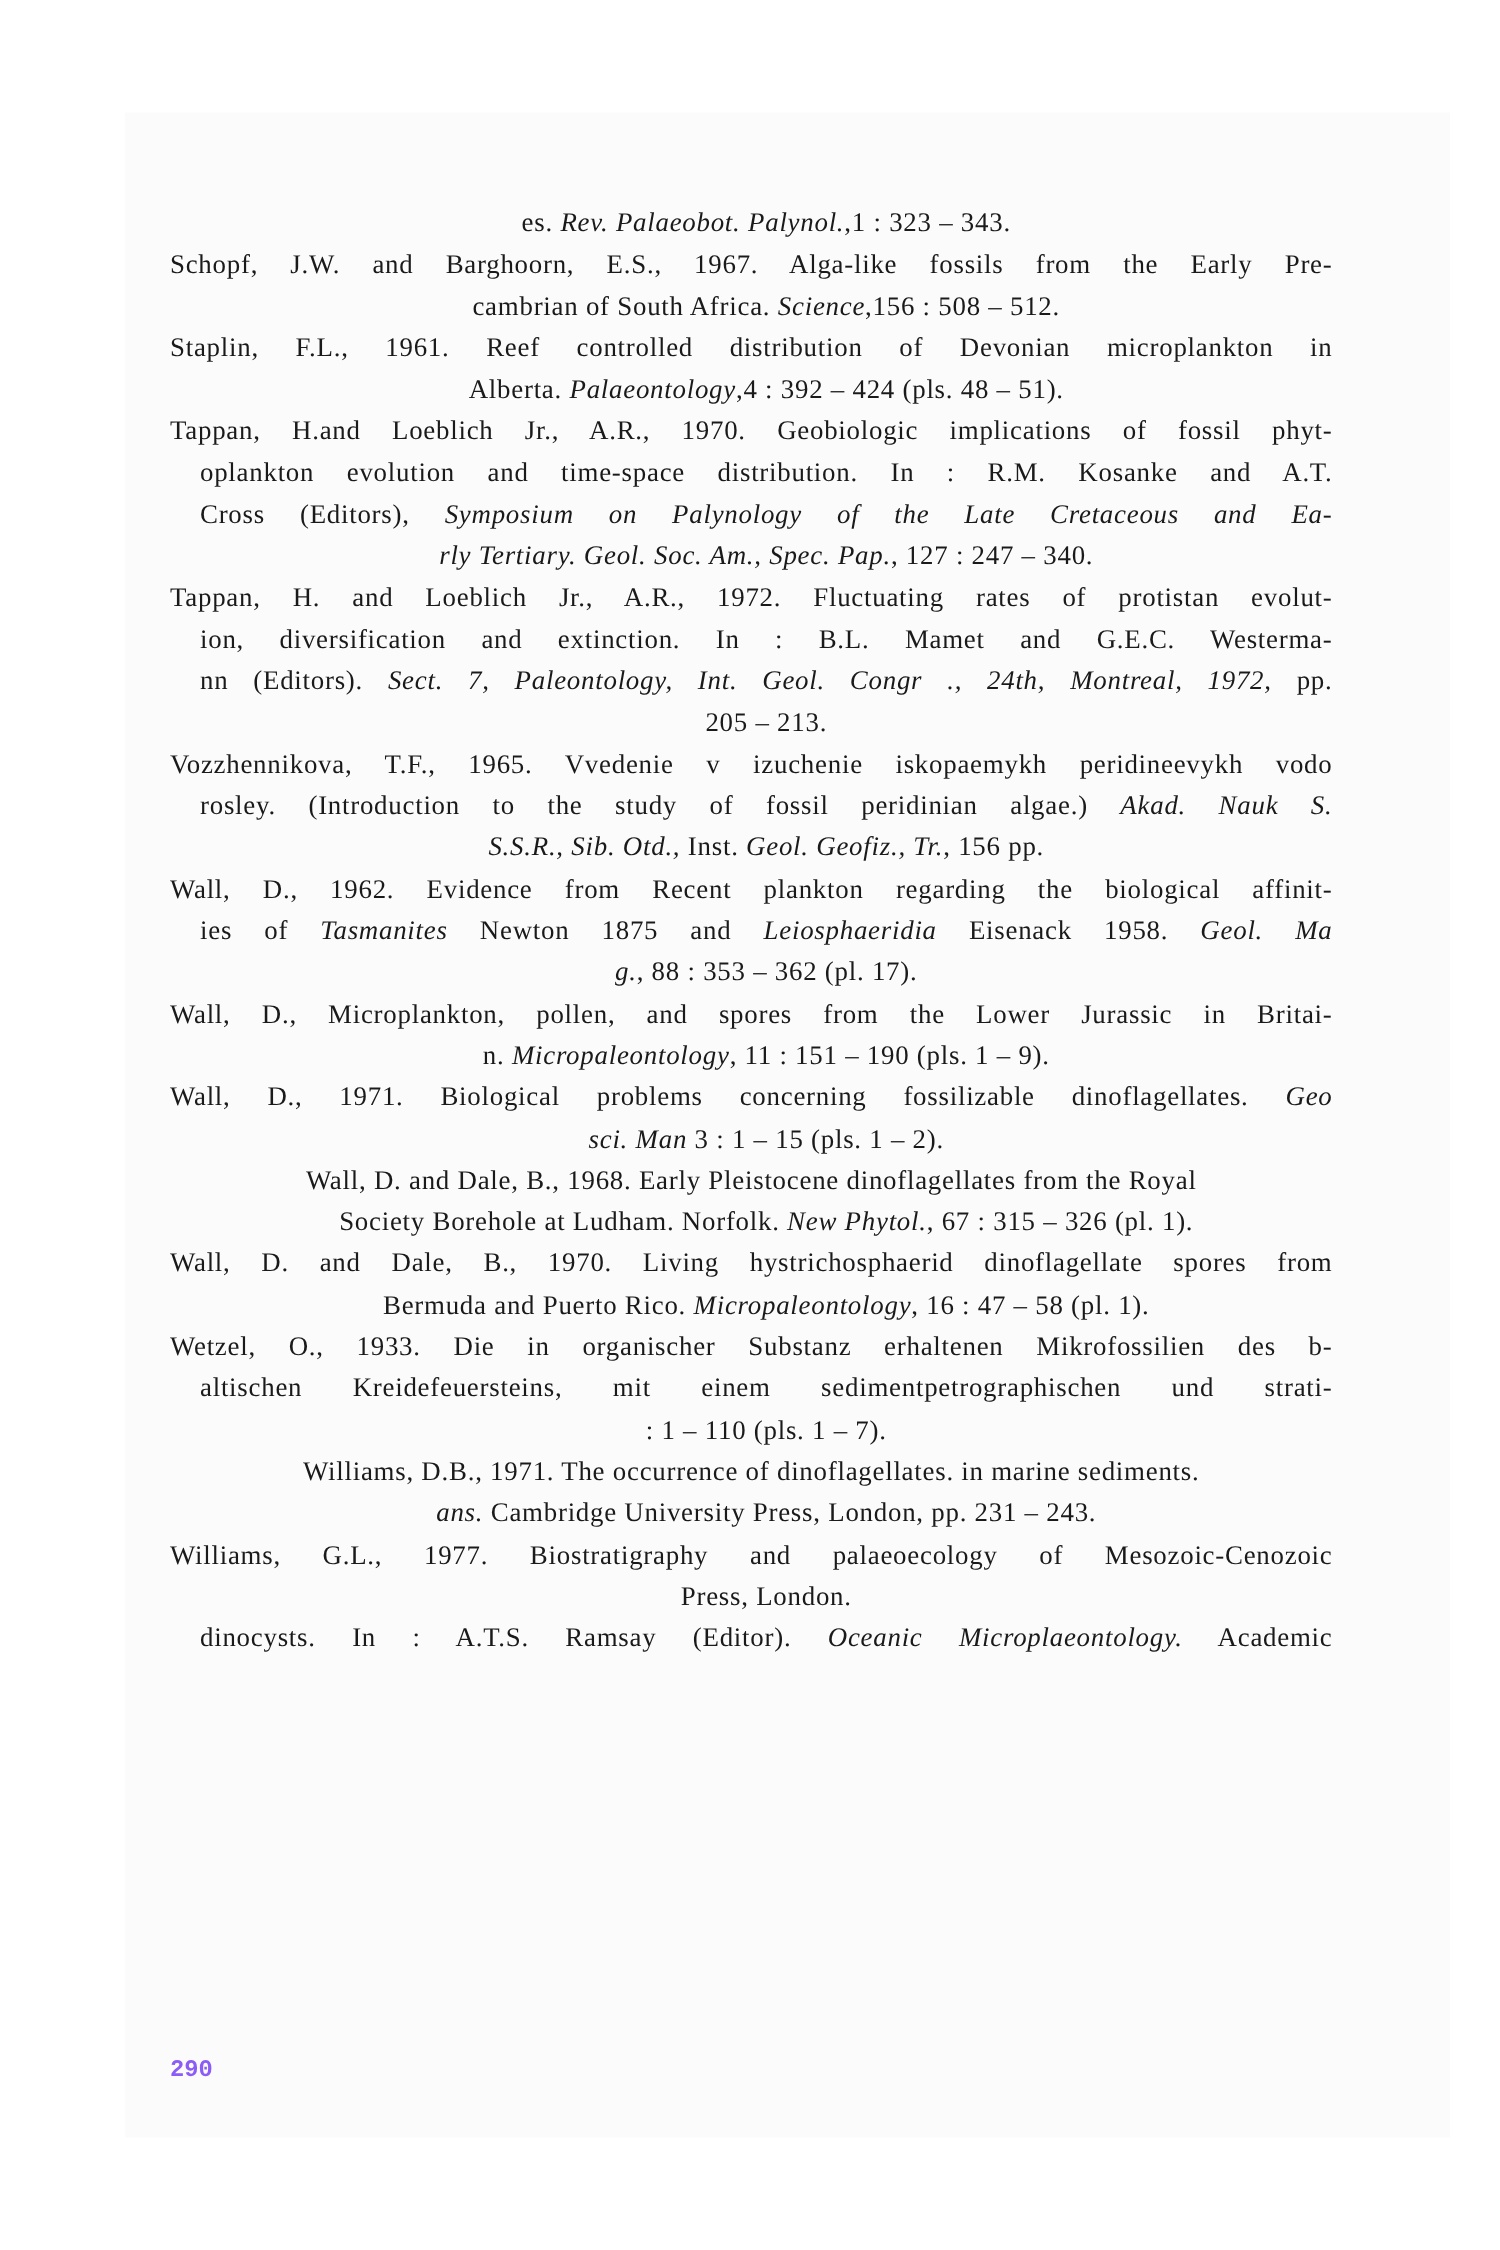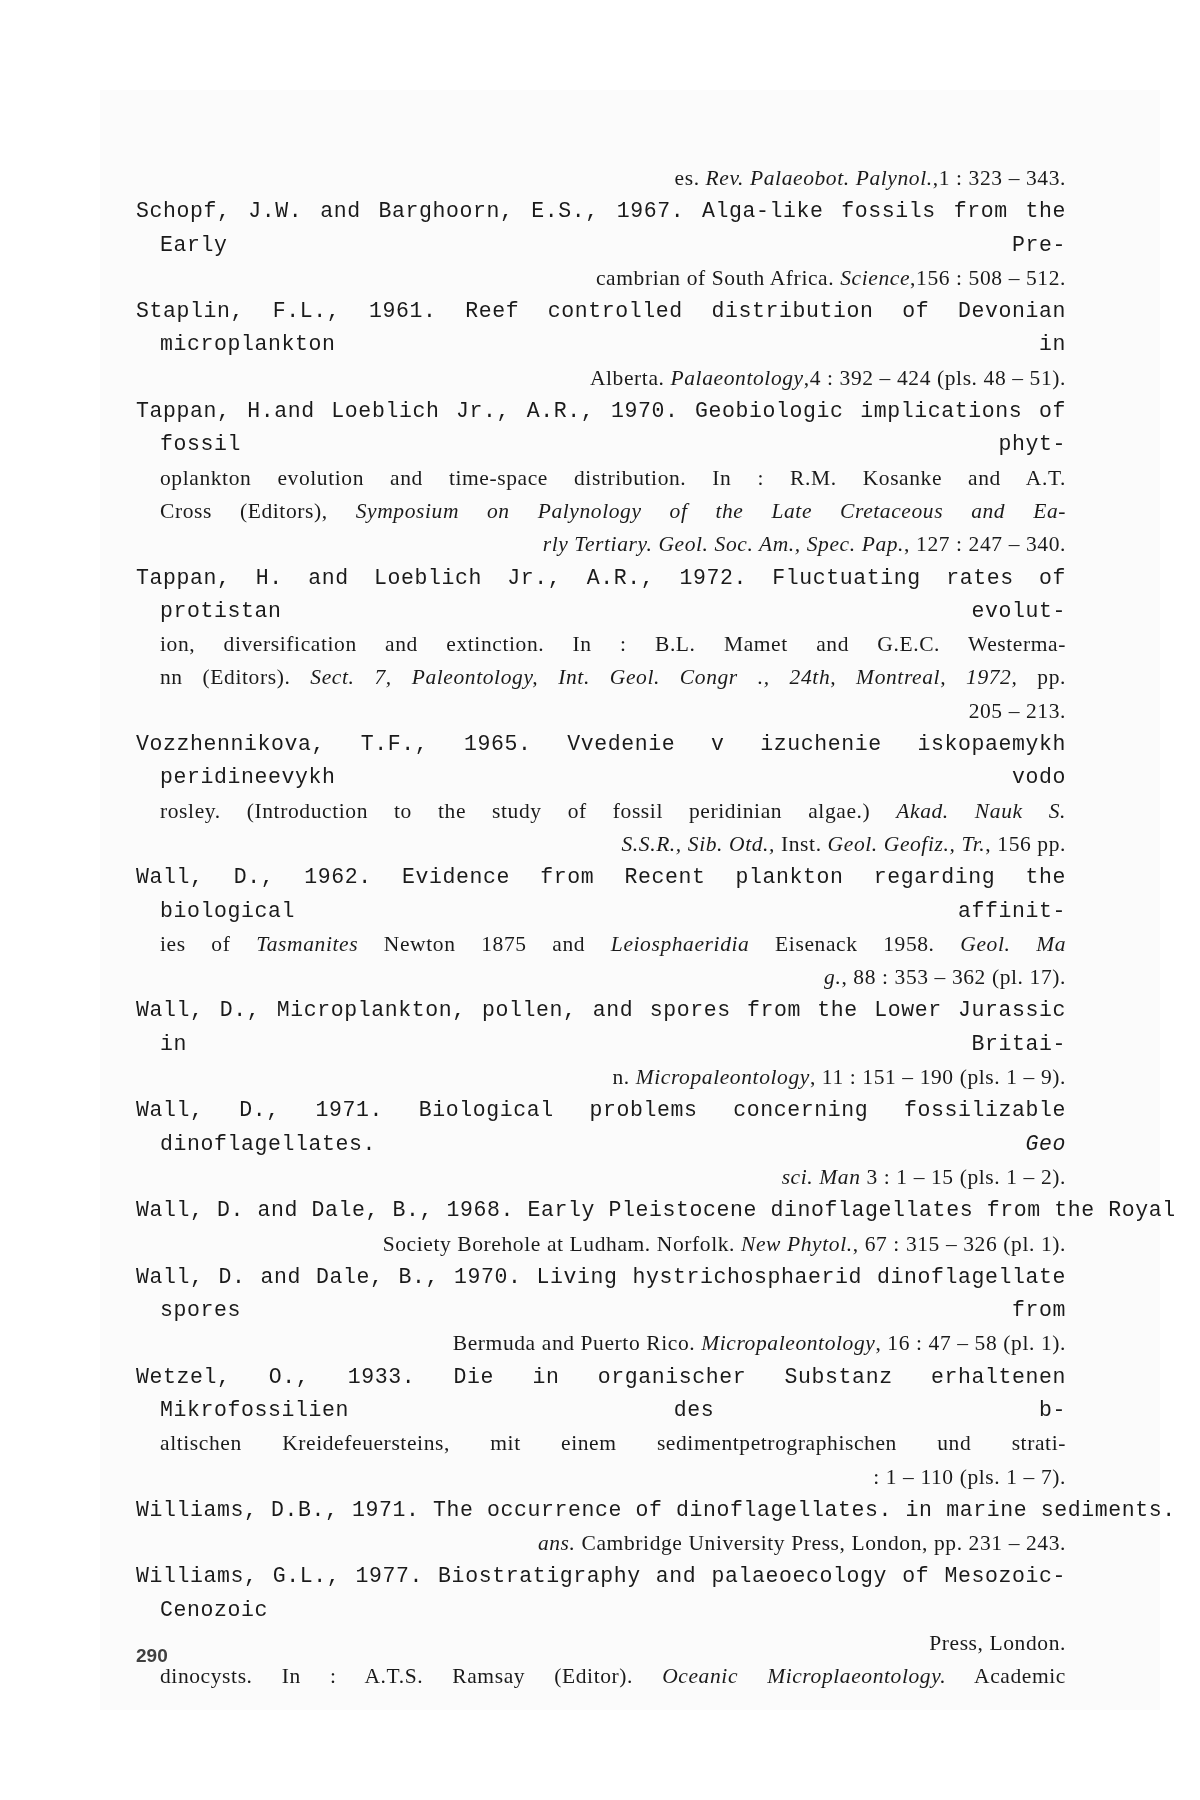--- a/index.html
+++ b/index.html
@@ -34,43 +34,42 @@
   }
   .ref {
     padding-left: 24px;
     text-indent: -24px;
     text-align: justify;
     margin: 0;
   }
   .ref .line {
     display: block;
     white-space: nowrap;
-    text-align: right;
+    text-align: center;
   }
   .ref .line.just {
     text-align: justify;
     text-align-last: justify;
     white-space: normal;
   }
   .ref .line.cont {
     text-indent: 0;
   }
   .ref .line.first {
     text-indent: -24px;
-    font-family: Liberation Mono, monospace;
   }
   i { font-style: italic; }
   .page-number {
     position: absolute;
     left: 136px;
     top: 1645px;
-    font-family: Liberation Sans, sans-serif;
+    font-family: Liberation Mono, monospace;
     font-weight: bold;
     font-size: 19px;
-    color: #404040;
+    color: #8b5cf6;
   }
 </style>
 </head>
 <body>
 
 <div class="page-shade"></div>
 
 <div class="refs" id="refs">
     <div class="ref">
       <span class="line cont"><span>es. </span><i>Rev. Palaeobot. Palynol.</i><span>,1 : 323 – 343.</span></span>

